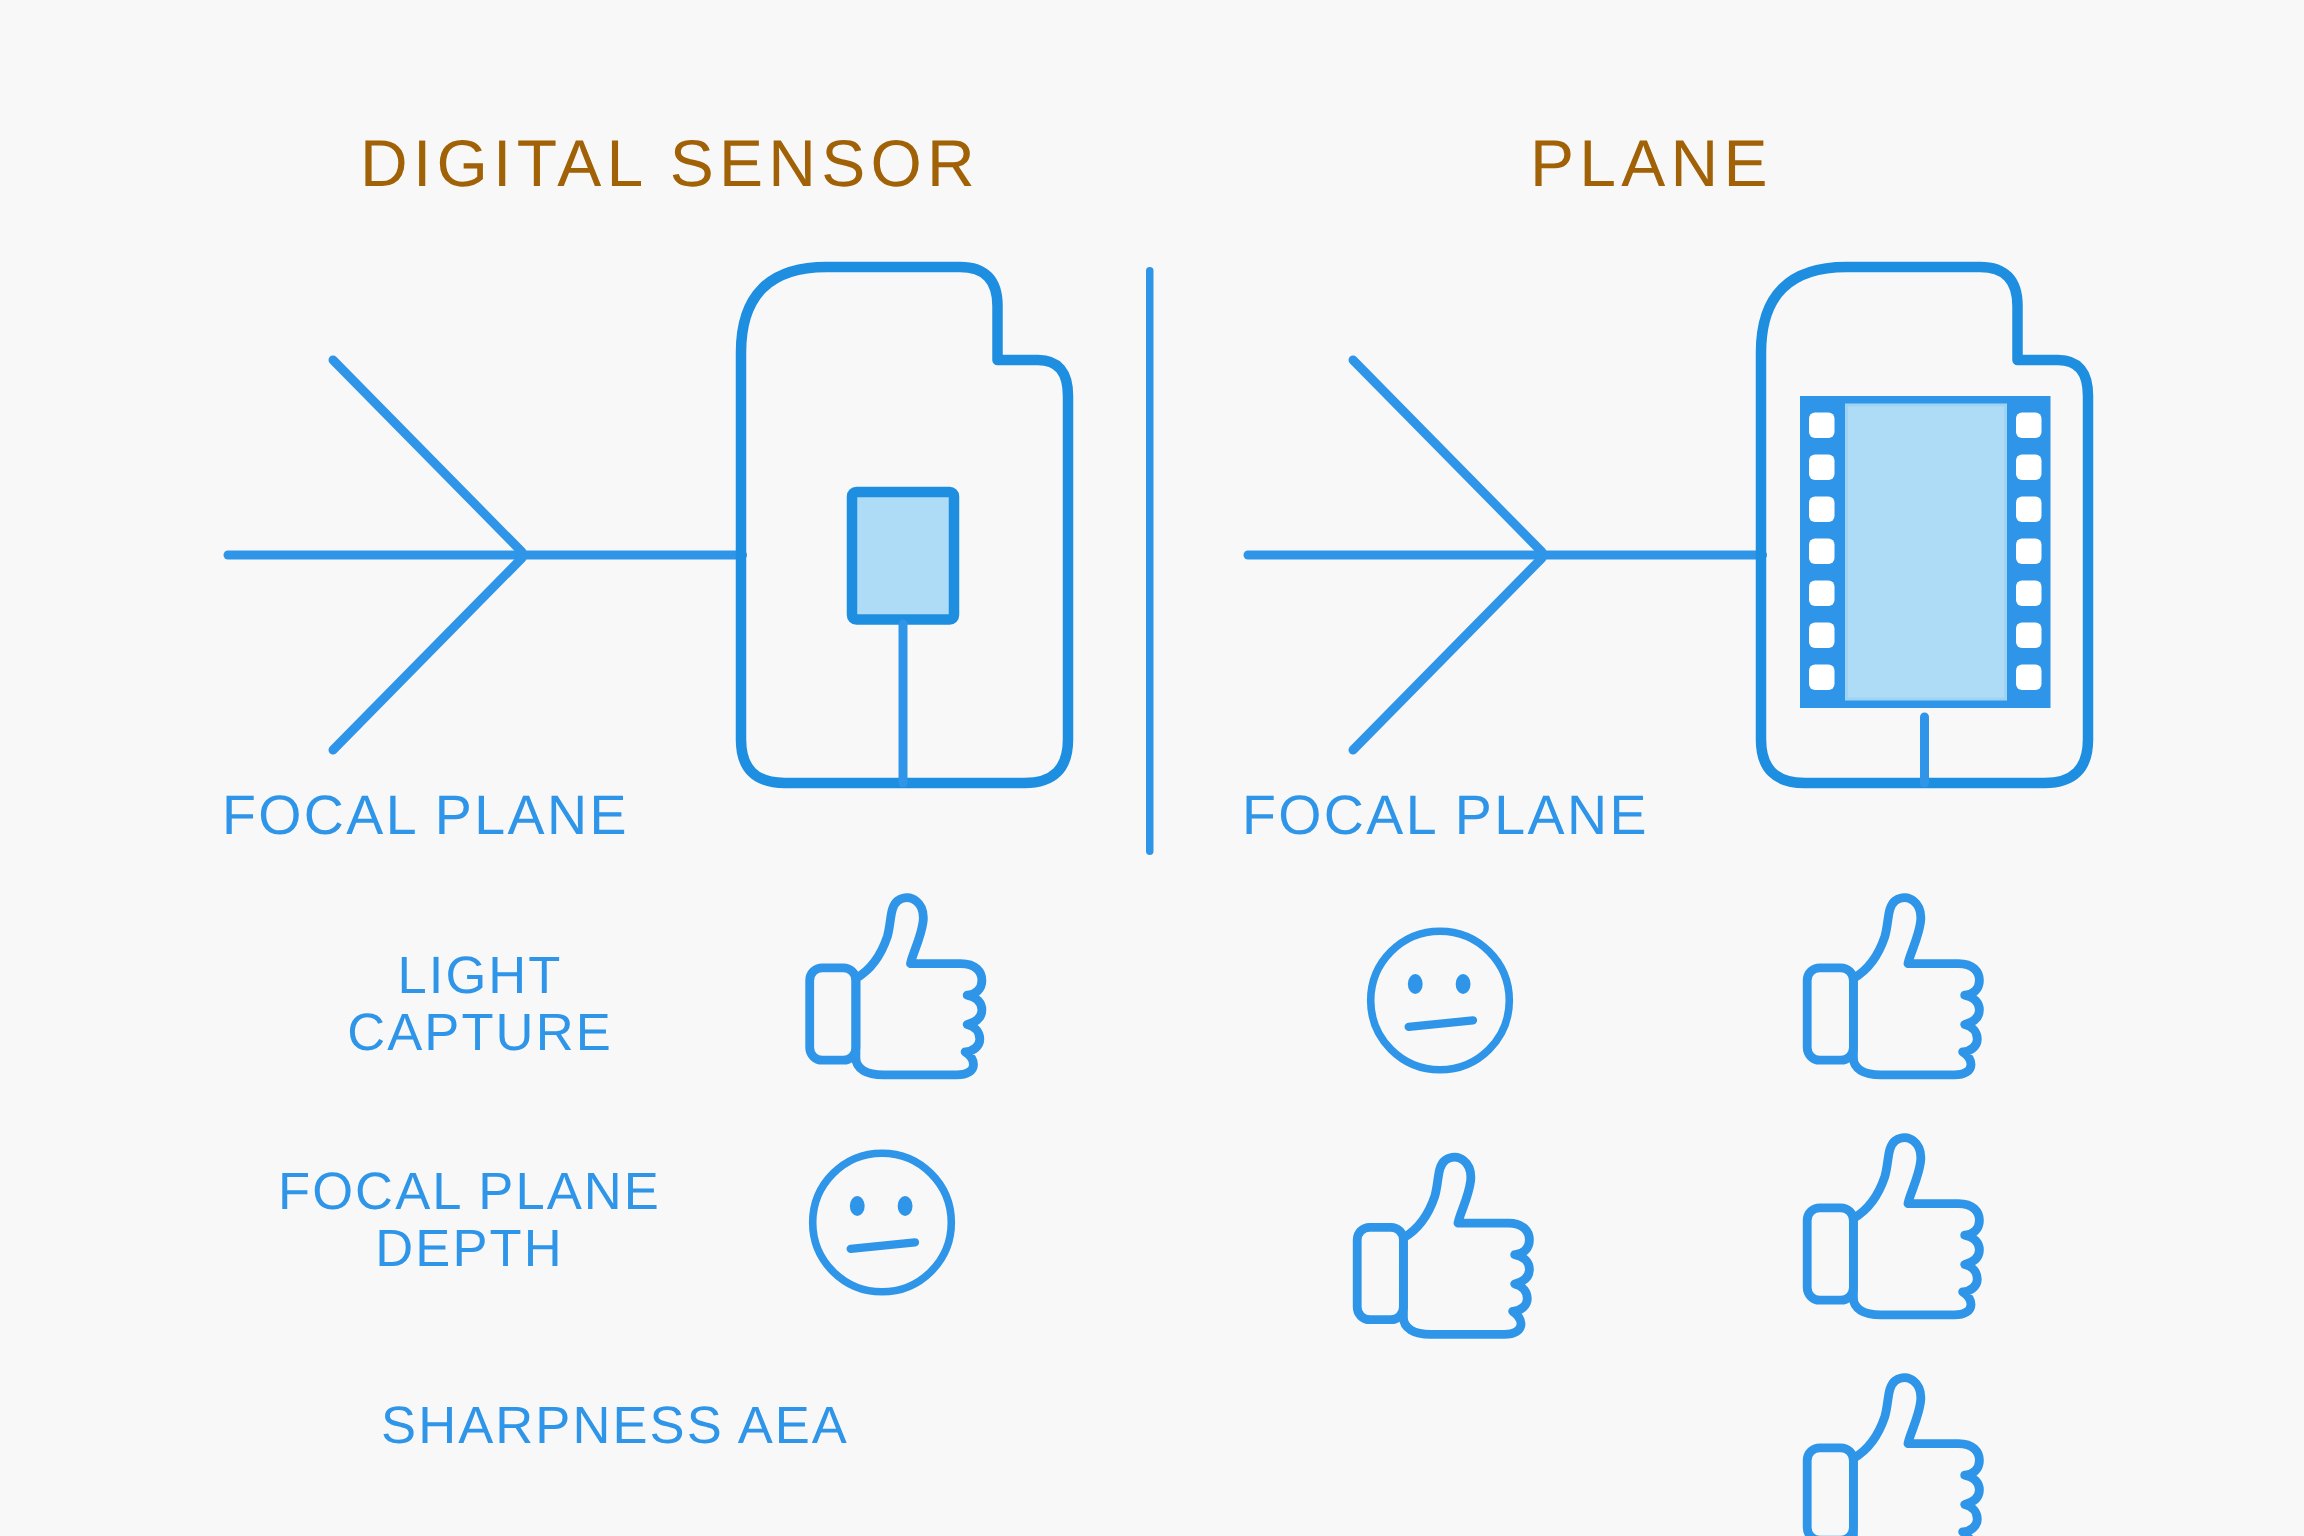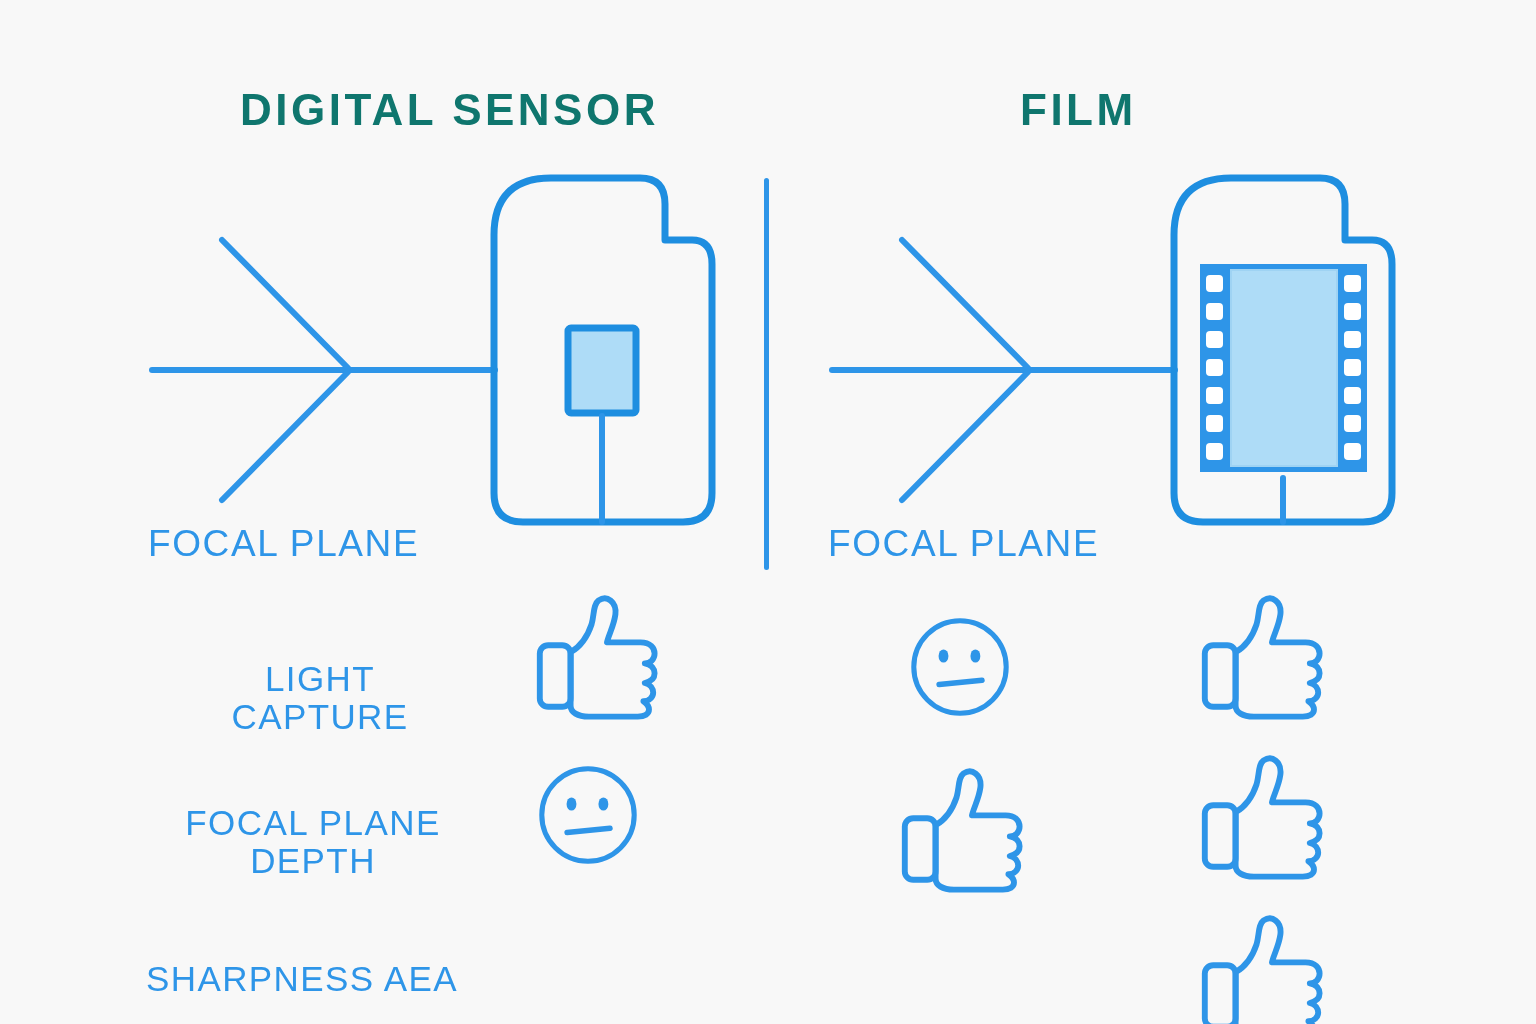--- a/index.html
+++ b/index.html
@@ -18,22 +18,22 @@
   #stage {
     position: relative;
     width: 1536px;
     height: 1024px;
     background: #f8f8f8;
   }
 
   
   .col-title {
     position: absolute;
-    color: #0f766e;
-    font-weight: 700;
+    color: #a16207;
+    font-weight: 400;
     font-size: 44px;
     letter-spacing: 3.5px;
     white-space: nowrap;
     line-height: 1;
     text-align: center;
   }
   #title-digital { left: 240px; top: 88px; }
   #title-film    { left: 1020px; top: 88px; }
 
   
@@ -56,24 +56,23 @@
     white-space: pre-line;
   }
   .label.fp {
     font-size: 37px;
     letter-spacing: 1.6px;
   }
   .label.metric {
     font-size: 35px;
     letter-spacing: 1.4px;
     text-align: center;
-    margin-top: 28px;
   }
   .label.metric.leftalign {
-    text-align: left;
+    text-align: right;
   }
 
   #label-fp-left  { left: 148px; top: 524px; }
   #label-fp-right { left: 828px; top: 524px; }
 
   #label-light-capture { left: 160px; top: 632px; width: 320px; }
   #label-fp-depth      { left: 148px; top: 776px; width: 330px; }
   #label-sharpness     { left: 146px; top: 932px; width: 420px; }
 
   
@@ -89,21 +88,21 @@
   }
   svg { display: block; overflow: visible; }
 </style>
 </head>
 <body>
 
 <div id="stage">
 
   <div class="col-title" id="title-digital">DIGITAL SENSOR</div>
 
-  <div class="col-title" id="title-film">FILM</div>
+  <div class="col-title" id="title-film">PLANE</div>
 
   <div id="divider"></div>
 
   <div class="figure" id="fig-digital">
     <svg width="580" height="380" viewBox="0 0 580 380">
 
       <g fill="none" stroke="#2e95e8" stroke-width="6" stroke-linecap="round">
         <line x1="12" y1="210" x2="355" y2="210"></line>
         <line x1="82" y1="80" x2="208" y2="208"></line>
         <line x1="82" y1="340" x2="208" y2="212"></line>

